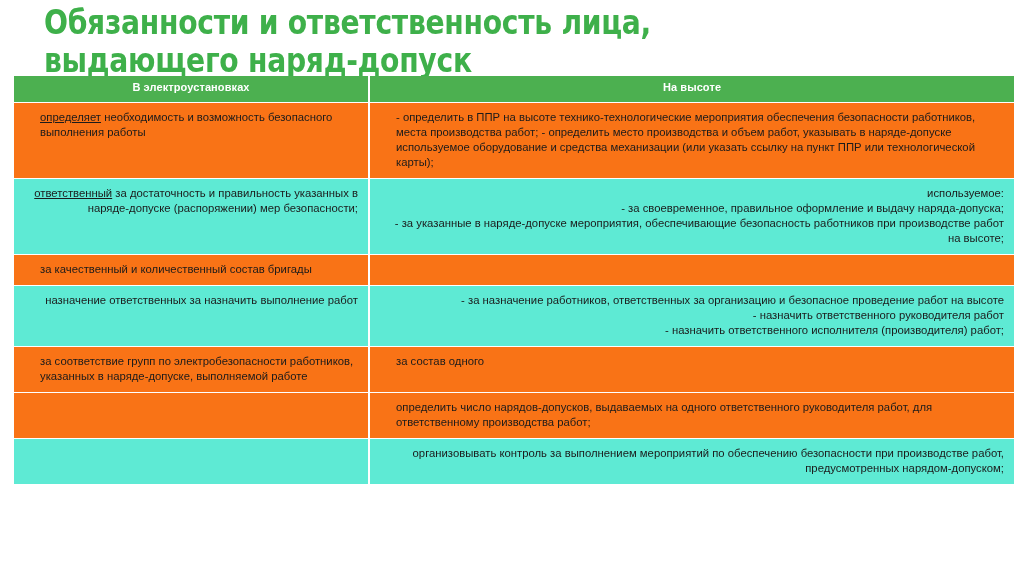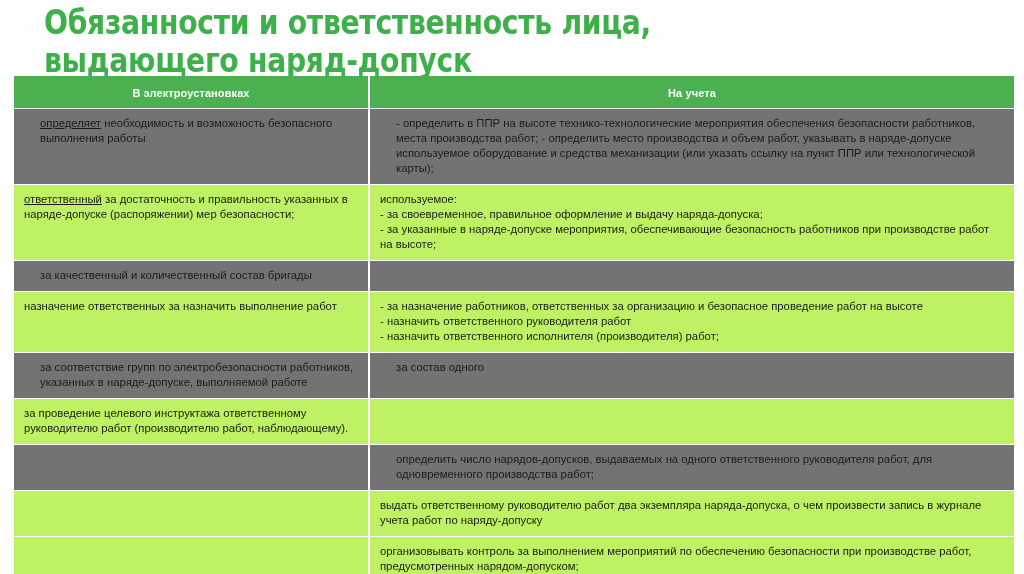--- a/index.html
+++ b/index.html
@@ -63,37 +63,37 @@
 
   table.matrix col.c-left  { width: 354px; }
   table.matrix col.c-right { width: 644px; }
 
   table.matrix th {
     background: #4cb050;
     color: #ffffff;
     font-size: 11px;
     font-weight: bold;
     text-align: center;
-    padding: 10px 6px 8px 6px;
+    padding: 4px 6px 8px 6px;
     height: 14px;
     vertical-align: middle;
     letter-spacing: 0.1px;
   }
 
   table.matrix td {
     font-size: 11.3px;
     line-height: 15px;
     color: #1b1b1b;
     padding: 7px 10px 8px 10px;
     vertical-align: top;
     text-align: left;
   }
 
-  tr.band-a td { background: #737373; padding-left: 26px; }
-  tr.band-b td { background: #bef264; }
+  tr.band-a td { background: #f97316; padding-left: 26px; }
+  tr.band-b td { background: #5eead4; text-align: right; }
 
   td.empty { font-size: 0; line-height: 0; }
 
   .u { text-decoration: underline; }
 
   .cell-text { white-space: pre-line; }
 </style>
 </head>
 <body>
 
@@ -104,21 +104,21 @@
 
   <div class="table-wrap">
     <table class="matrix">
       <colgroup>
         <col class="c-left">
         <col class="c-right">
       </colgroup>
       <thead>
         <tr>
           <th>В электроустановках</th>
-          <th>На учета</th>
+          <th>На высоте</th>
         </tr>
       </thead>
       <tbody id="tbody">
           <tr class="band-a">
             <td><span class="cell-text"><span class="u">определяет</span> необходимость и возможность безопасного выполнения работы</span></td>
             <td><span class="cell-text">- определить в ППР на высоте технико-технологические мероприятия обеспечения безопасности работников, места производства работ; - определить место производства и объем работ, указывать в наряде-допуске используемое оборудование и средства механизации (или указать ссылку на пункт ППР или технологической карты);</span></td>
           </tr>
           <tr class="band-b">
             <td><span class="cell-text"><span class="u">ответственный</span> за достаточность и правильность указанных в наряде-допуске (распоряжении) мер безопасности;</span></td>
             <td><span class="cell-text">используемое:
@@ -132,31 +132,23 @@
           <tr class="band-b">
             <td><span class="cell-text">назначение ответственных за назначить выполнение работ</span></td>
             <td><span class="cell-text">- за назначение работников, ответственных за организацию и безопасное проведение работ на высоте
 - назначить ответственного руководителя работ
 -    назначить ответственного исполнителя (производителя) работ;</span></td>
           </tr>
           <tr class="band-a">
             <td><span class="cell-text">за соответствие групп по электробезопасности работников, указанных в наряде-допуске, выполняемой работе</span></td>
             <td><span class="cell-text">за состав одного</span></td>
           </tr>
-          <tr class="band-b">
-            <td><span class="cell-text">за проведение целевого инструктажа ответственному руководителю работ (производителю работ, наблюдающему).</span></td>
-            <td class="empty">&nbsp;</td>
-          </tr>
           <tr class="band-a">
             <td class="empty">&nbsp;</td>
-            <td><span class="cell-text">определить число нарядов-допусков, выдаваемых на одного ответственного руководителя работ, для одновременного производства работ;</span></td>
-          </tr>
-          <tr class="band-b">
-            <td class="empty">&nbsp;</td>
-            <td><span class="cell-text">выдать ответственному руководителю работ два экземпляра наряда-допуска, о чем произвести запись в журнале учета работ по наряду-допуску</span></td>
+            <td><span class="cell-text">определить число нарядов-допусков, выдаваемых на одного ответственного руководителя работ, для ответственному производства работ;</span></td>
           </tr>
           <tr class="band-b">
             <td class="empty">&nbsp;</td>
             <td><span class="cell-text">организовывать контроль за выполнением мероприятий по обеспечению безопасности при производстве работ, предусмотренных нарядом-допуском;</span></td>
           </tr>
         </tbody>
     </table>
   </div>
 
 </div>

